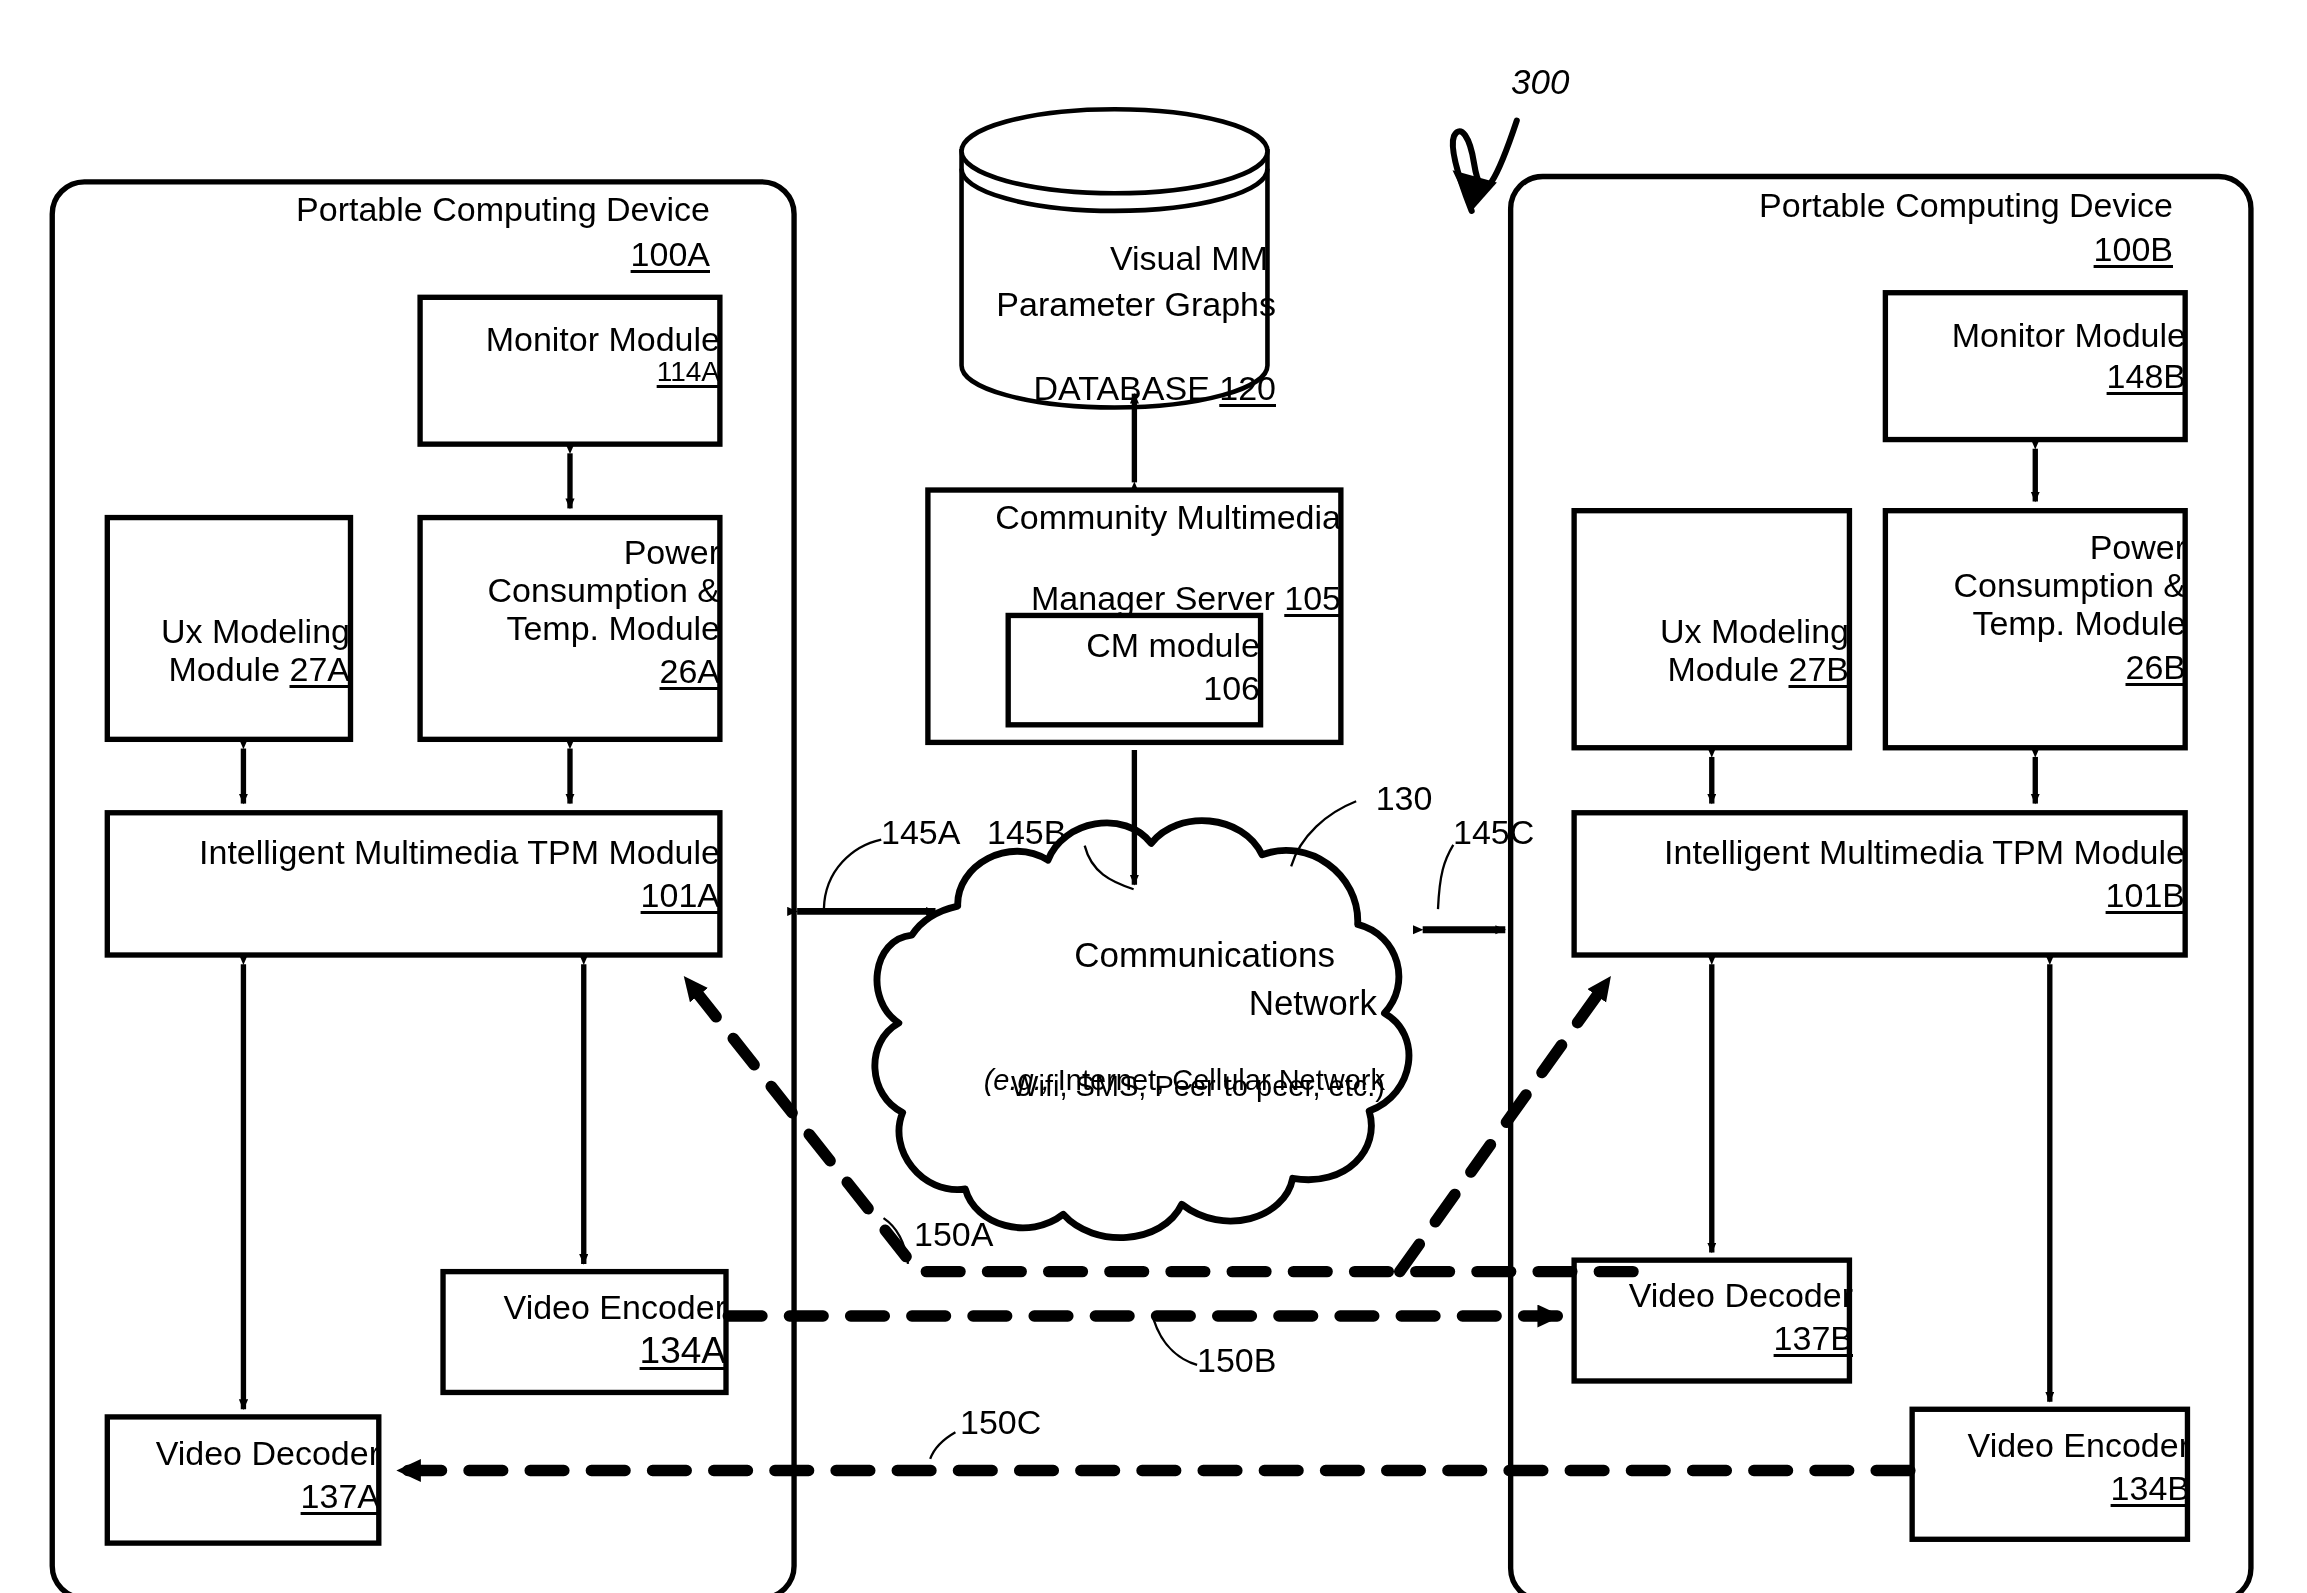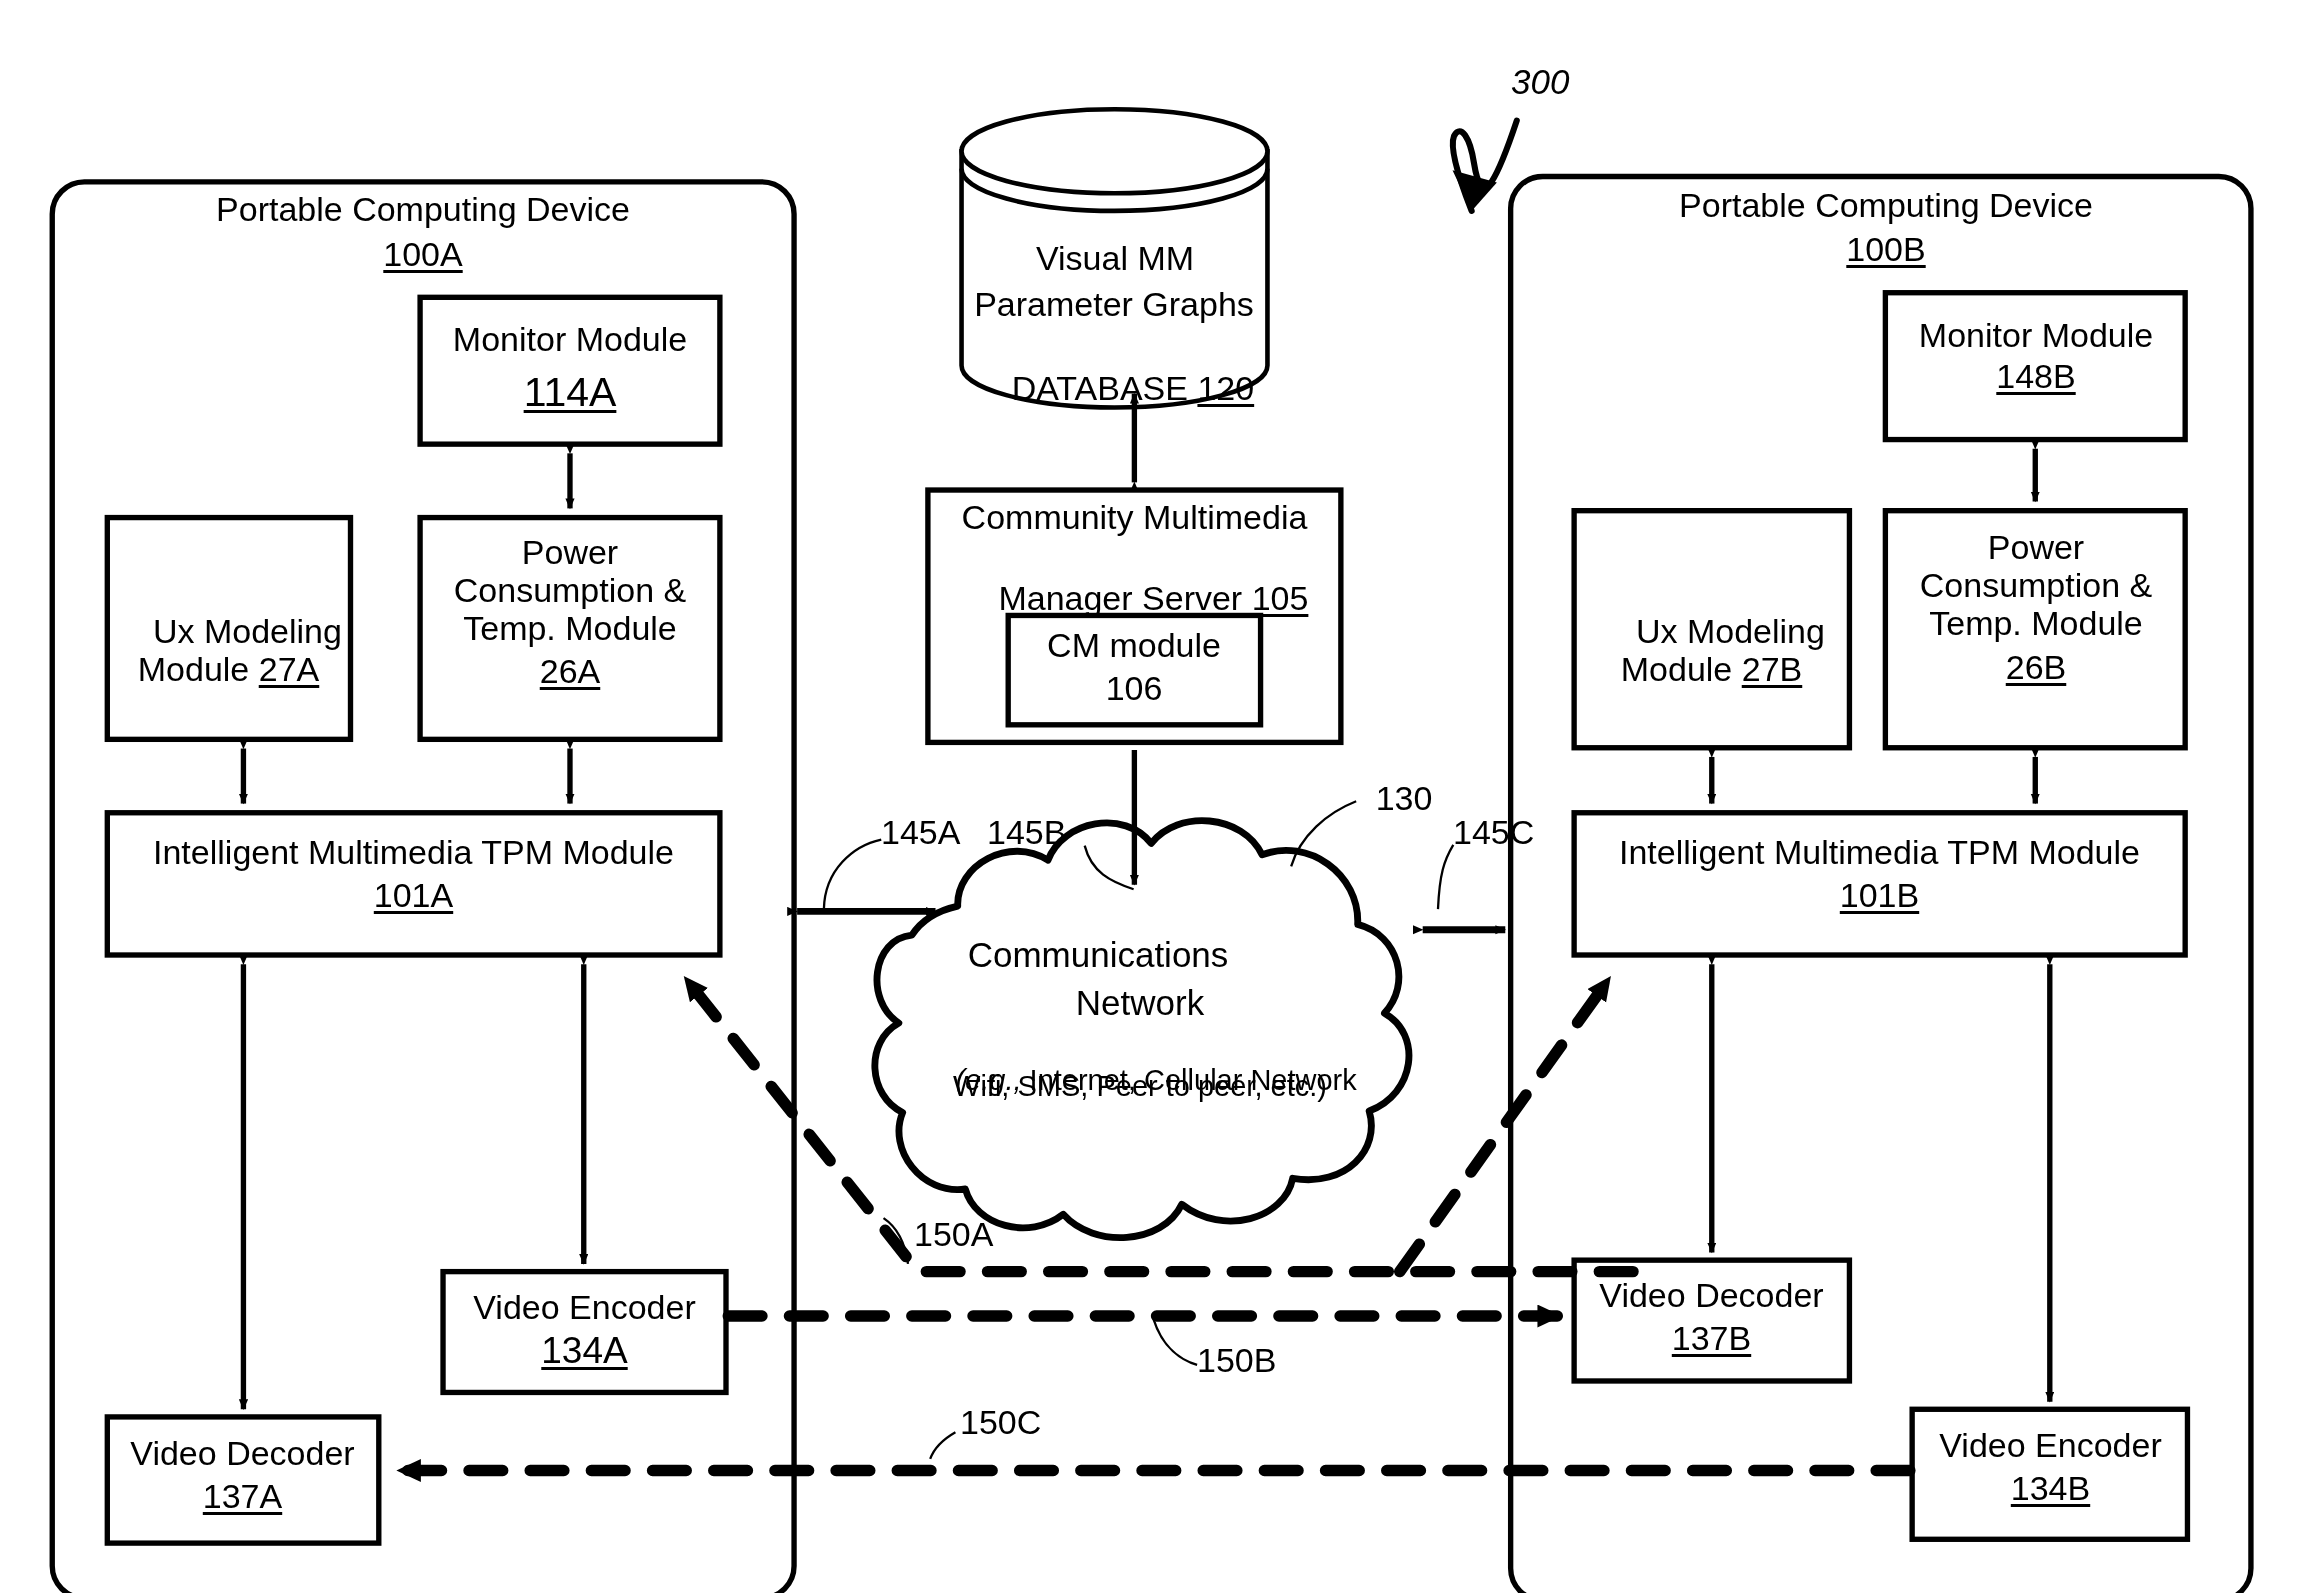--- a/index.html
+++ b/index.html
@@ -1,19 +1,19 @@
 <!DOCTYPE html>
 <html style="font-size:12.2px"><head>
 <meta charset="utf-8">
 <style>
   html,body{margin:0;padding:0;background:#ffffff;}
   body{font-family:"Liberation Sans", sans-serif;}
   #stage{position:relative;width:2307px;height:1593px;background:#fff;overflow:hidden;margin-top:48px;}
   #stage svg{position:absolute;left:0;top:0;width:2307px;height:1593px;}
-  .txt{position:absolute;text-align:center;color:#000;line-height:1.12;white-space:pre-wrap;}
+  .txt{position:absolute;text-align:right;color:#000;line-height:1.12;white-space:pre-wrap;}
   .u{text-decoration:underline;text-decoration-thickness:3.1px;text-underline-offset:3.8px;}
   .ital{font-style:italic;}
 </style>
 </head>
 <body>
 
 <div id="stage">
 
   <svg viewBox="0 0 3016 2083" xmlns="http://www.w3.org/2000/svg">
     <defs>
@@ -123,21 +123,21 @@
     </g>
 
   </svg>
 
   <div class="txt ital" style="left:1511px;top:13.8px;width:99px;font-size:35px;text-align:left;">300</div>
 
   <div class="txt" style="left:136px;top:142px;width:574px;font-size:34px;">Portable Computing Device</div>
   <div class="txt u" style="left:136px;top:187px;width:574px;font-size:34px;">100A</div>
 
   <div class="txt" style="left:420px;top:272px;width:300px;font-size:34px;">Monitor Module</div>
-  <div class="txt u" style="left:420px;top:322px;width:300px;font-size:41px;">114A</div>
+  <div class="txt u" style="left:420px;top:308px;width:300px;font-size:28px;">114A</div>
 
   <div class="txt" style="left:107px;top:526px;width:243px;font-size:34px;">
     <span>Ux Modeling
 Module </span><span class="u">27A</span>
   </div>
 
   <div class="txt" style="left:420px;top:485px;width:300px;font-size:34px;">Power
 Consumption &amp;
 Temp. Module</div>
   <div class="txt u" style="left:420px;top:604px;width:300px;font-size:34px;">26A</div>

